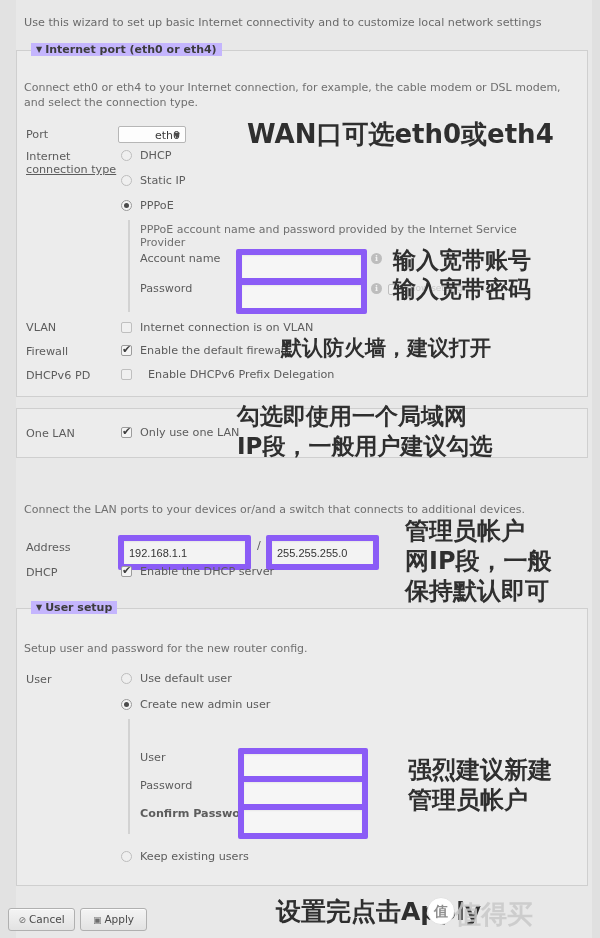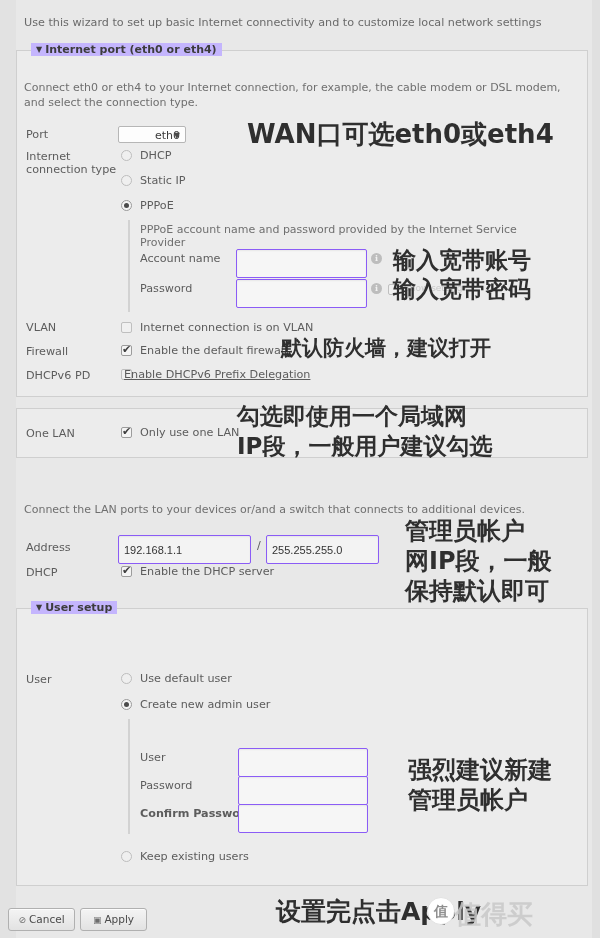--- a/index.html
+++ b/index.html
@@ -31,22 +31,22 @@
 
   
   .select{
     position:absolute;background:#fdfdfd;border:1px solid #b6b6b6;border-radius:2px;
     height:17px;line-height:17px;font-size:11px;color:#3a3a3a;padding-left:6px;
     box-sizing:border-box;box-shadow:inset 0 1px 0 #fff;
   }
   .select .arrow{position:absolute;right:5px;top:0;font-size:8px;color:#4a4a4a;}
 
   .txt{
-    position:absolute;background:#f6f6f6;border:1px solid #8b5cf6;border-radius:2px;
-    height:29px;box-sizing:border-box;
+    position:absolute;background:#f6f6f6;border:6px solid #8b5cf6;border-radius:2px;
+    height:35px;box-sizing:border-box;
     box-shadow:inset 0 1px 2px rgba(0,0,0,.06);
     font-size:11px;color:#333;padding:0 5px;line-height:17px;
   }
   .txt.filled{background:#f3f3f3;}
 
   .radio{
     position:absolute;width:11px;height:11px;border-radius:50%;
     border:1px solid #bdbdbd;background:#efefef;box-sizing:border-box;
   }
   .radio.on{border-color:#9a9a9a;background:#f4f4f4;}
@@ -119,21 +119,21 @@
 
   <div class="desc" style="left:24px;top:80px;width:540px;">Connect eth0 or eth4 to your Internet connection, for example, the cable modem or DSL modem, and select the connection type.</div>
 
   <div class="lbl" style="left:26px;top:128px;">Port</div>
   <div class="select" style="left:118px;top:126px;width:68px;padding-left:36px;">
     <span>eth0</span>
     <span class="arrow">▼</span>
   </div>
 
   <div class="lbl" style="left:26px;top:150px;">Internet</div>
-  <div class="lbl" style="left:26px;top:163px;">connection type</div>
+  <div class="lbl" style="left:26px;top:163px;text-decoration:underline;">connection type</div>
 
   <div class="radio" style="left:121px;top:150px;"></div>
   <div class="opt" style="left:140px;top:149px;">DHCP</div>
 
   <div class="radio" style="left:121px;top:175px;"></div>
   <div class="opt" style="left:140px;top:174px;">Static IP</div>
 
   <div class="radio on" style="left:121px;top:200px;"></div>
   <div class="opt" style="left:140px;top:199px;">PPPoE</div>
 
@@ -153,21 +153,21 @@
   <div class="lbl" style="left:26px;top:321px;">VLAN</div>
   <div class="chk" style="left:121px;top:322px;"></div>
   <div class="opt" style="left:140px;top:321px;">Internet connection is on VLAN</div>
 
   <div class="lbl" style="left:26px;top:345px;">Firewall</div>
   <div class="chk on" style="left:121px;top:345px;"></div>
   <div class="opt" style="left:140px;top:344px;">Enable the default firewall</div>
 
   <div class="lbl" style="left:26px;top:369px;">DHCPv6 PD</div>
   <div class="chk" style="left:121px;top:369px;"></div>
-  <div class="opt" style="left:124px;top:368px;text-decoration:underline;">Enable DHCPv6 Prefix Delegation</div>
+  <div class="opt" style="left:148px;top:368px;">Enable DHCPv6 Prefix Delegation</div>
 
   <div class="panel" style="left:16px;top:408px;width:572px;height:50px;"></div>
   <div class="lbl" style="left:26px;top:427px;">One LAN</div>
   <div class="chk on" style="left:121px;top:427px;"></div>
   <div class="opt" style="left:140px;top:426px;">Only use one LAN</div>
 
 
   <div class="desc" style="left:24px;top:502px;width:545px;">Connect the LAN ports to your devices or/and a switch that connects to additional devices.</div>
 
   <div class="lbl" style="left:26px;top:541px;">Address</div>
@@ -176,20 +176,21 @@
   <input class="txt filled" style="left: 266px; top: 535px; width: 113px;" value="255.255.255.0">
 
   <div class="lbl" style="left:26px;top:566px;">DHCP</div>
   <div class="chk on" style="left:121px;top:566px;"></div>
   <div class="opt" style="left:140px;top:565px;">Enable the DHCP server</div>
 
   <div class="panel" style="left:16px;top:608px;width:572px;height:278px;">
     <div class="panel-legend"><span class="caret">▼</span><span>User setup</span></div>
   </div>
 
+  <div class="desc" style="left:24px;top:641px;width:540px;">Setup user and password for the new router config.</div>
 
   <div class="lbl" style="left:26px;top:673px;">User</div>
 
   <div class="radio" style="left:121px;top:673px;"></div>
   <div class="opt" style="left:140px;top:672px;">Use default user</div>
 
   <div class="radio on" style="left:121px;top:699px;"></div>
   <div class="opt" style="left:140px;top:698px;">Create new admin user</div>
 
   <div class="subpanel" style="left:128px;top:719px;height:115px;"></div>

